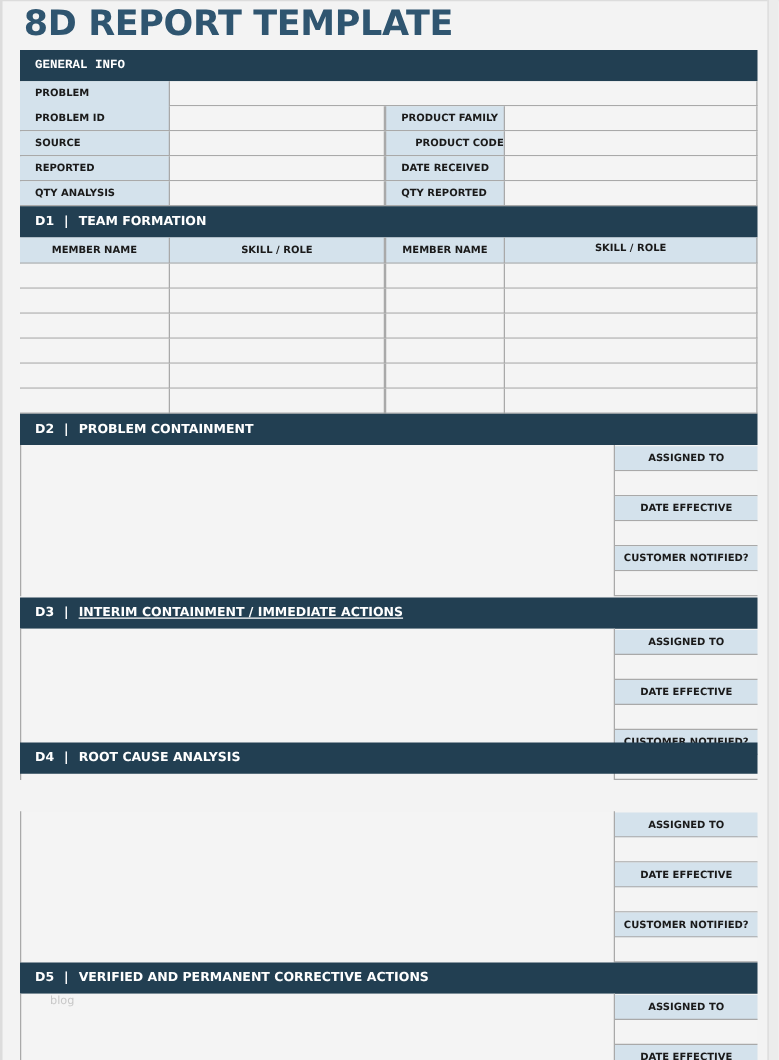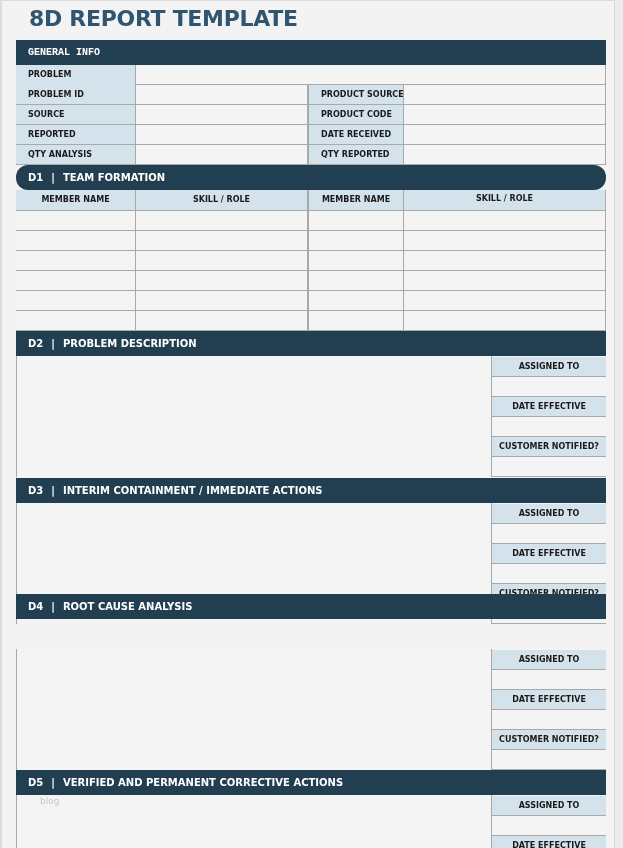--- a/index.html
+++ b/index.html
@@ -6,23 +6,23 @@
   body {
     width:623px; height:848px; overflow:hidden;
     background:#f3f3f3;
     font-family:"DejaVu Sans", "Liberation Sans", sans-serif;
     position:relative;
   }
   .frame-left { position:absolute; left:0; top:0; width:2px; height:848px; background:#dcdcdc; }
   .frame-top { position:absolute; left:0; top:0; width:623px; height:1px; background:#dcdcdc; }
   .frame-right { position:absolute; right:0; top:0; width:8px; height:848px; background:#ececec; border-left:1px solid #dadada; }
   .title {
-    position:absolute; left:29px; top:4px;
+    position:absolute; left:19px; top:4px;
     font-family:"DejaVu Sans", sans-serif; font-weight:bold;
-    font-size:22px; letter-spacing:-0.3px; color:#2f5570;
+    font-size:28px; letter-spacing:-0.3px; color:#2f5570;
     line-height:30px;
   }
   .sheet { position:absolute; left:16px; top:40px; width:590px; }
   .sec-header {
     position:absolute; left:0; width:590px; height:25px;
     background:#223f52; color:#ffffff;
     font-size:10px; font-weight:bold; line-height:25px;
     box-sizing:border-box; padding-left:12px; white-space:nowrap;
   }
   .sec-header .num { display:inline-block; }
@@ -63,39 +63,39 @@
     <span>GENERAL INFO</span>
   </div>
 
   <div class="left-border" style="top:25px;height:100px;"></div>
 
   <div class="cell lbl" style="top:25px;left:0;width:120px;height:32px;">PROBLEM</div>
   <div class="cell val" style="top:25px;left:120px;width:470px;height:20px;"></div>
 
   <div class="cell lbl" style="top:45px;left:0;width:120px;height:20px;">PROBLEM ID</div>
   <div class="cell val" style="top:45px;left:120px;width:172px;height:20px;"></div>
-  <div class="cell lbl" style="top:45px;left:292px;width:96px;height:20px;border-left:1px solid #a9a9a9;">PRODUCT SOURCE</div>
+  <div class="cell lbl" style="top:45px;left:292px;width:96px;height:20px;border-left:1px solid #a9a9a9;">PRODUCT FAMILY</div>
   <div class="cell val" style="top:45px;left:388px;width:202px;height:20px;"></div>
 
   <div class="cell lbl" style="top:65px;left:0;width:120px;height:20px;">SOURCE</div>
   <div class="cell val" style="top:65px;left:120px;width:172px;height:20px;"></div>
-  <div class="cell lbl" style="top:65px;left:292px;width:96px;height:20px;border-left:1px solid #a9a9a9;">PRODUCT CODE</div>
+  <div class="cell lbl" style="top:65px;left:292px;width:96px;height:20px;border-left:1px solid #a9a9a9;text-align:right;">PRODUCT CODE</div>
   <div class="cell val" style="top:65px;left:388px;width:202px;height:20px;"></div>
 
   <div class="cell lbl" style="top:85px;left:0;width:120px;height:20px;">REPORTED</div>
   <div class="cell val" style="top:85px;left:120px;width:172px;height:20px;"></div>
   <div class="cell lbl" style="top:85px;left:292px;width:96px;height:20px;border-left:1px solid #a9a9a9;">DATE RECEIVED</div>
   <div class="cell val" style="top:85px;left:388px;width:202px;height:20px;"></div>
 
   <div class="cell lbl" style="top:105px;left:0;width:120px;height:20px;">QTY ANALYSIS</div>
   <div class="cell val" style="top:105px;left:120px;width:172px;height:20px;"></div>
   <div class="cell lbl" style="top:105px;left:292px;width:96px;height:20px;border-left:1px solid #a9a9a9;">QTY REPORTED</div>
   <div class="cell val" style="top:105px;left:388px;width:202px;height:20px;"></div>
 
-  <div class="sec-header" style="top:125px;border-radius:12px;">
+  <div class="sec-header" style="top:125px;">
     <span class="num">D1</span><span class="sep">|</span><span>TEAM FORMATION</span>
   </div>
 
   <div class="left-border" style="top:150px;height:141px;"></div>
 
   <div class="cell lbl center" style="top:150px;left:0;width:120px;height:21px;line-height:20px;">MEMBER NAME</div>
   <div class="cell lbl center" style="top:150px;left:120px;width:172px;height:21px;line-height:20px;">SKILL / ROLE</div>
   <div class="cell lbl center" style="top:150px;left:292px;width:96px;height:21px;line-height:20px;border-left:1px solid #a9a9a9;">MEMBER NAME</div>
   <div class="cell lbl center" style="top:150px;left:388px;width:202px;height:21px;line-height:18px;">SKILL / ROLE</div>
 
@@ -123,33 +123,33 @@
   <div class="cell val" style="top:251px;left:120px;width:172px;height:20px;"></div>
   <div class="cell val" style="top:251px;left:292px;width:96px;height:20px;border-left:1px solid #a9a9a9;"></div>
   <div class="cell val" style="top:251px;left:388px;width:202px;height:20px;"></div>
 
   <div class="cell val" style="top:271px;left:0;width:120px;height:20px;"></div>
   <div class="cell val" style="top:271px;left:120px;width:172px;height:20px;"></div>
   <div class="cell val" style="top:271px;left:292px;width:96px;height:20px;border-left:1px solid #a9a9a9;"></div>
   <div class="cell val" style="top:271px;left:388px;width:202px;height:20px;"></div>
 
   <div class="sec-header" style="top:291px;">
-    <span class="num">D2</span><span class="sep">|</span><span>PROBLEM DESCRIPTION</span>
+    <span class="num">D2</span><span class="sep">|</span><span>PROBLEM CONTAINMENT</span>
   </div>
   <div class="body-box" style="top:316px;height:121px;"></div>
   <div class="side-col" style="top:317px;">
     <div class="cell lbl" style="top:0;">ASSIGNED TO</div>
     <div class="cell val" style="top:20px;"></div>
     <div class="cell lbl" style="top:40px;">DATE EFFECTIVE</div>
     <div class="cell val" style="top:60px;"></div>
     <div class="cell lbl" style="top:80px;">CUSTOMER NOTIFIED?</div>
     <div class="cell val" style="top:100px;"></div>
   </div>
 
-  <div class="sec-header" style="top:438px;">
+  <div class="sec-header" style="top:438px;text-decoration:underline;">
     <span class="num">D3</span><span class="sep">|</span><span>INTERIM CONTAINMENT / IMMEDIATE ACTIONS</span>
   </div>
   <div class="body-box" style="top:463px;height:121px;"></div>
   <div class="side-col" style="top:464px;">
     <div class="cell lbl" style="top:0;">ASSIGNED TO</div>
     <div class="cell val" style="top:20px;"></div>
     <div class="cell lbl" style="top:40px;">DATE EFFECTIVE</div>
     <div class="cell val" style="top:60px;"></div>
     <div class="cell lbl" style="top:80px;">CUSTOMER NOTIFIED?</div>
     <div class="cell val" style="top:100px;"></div>

